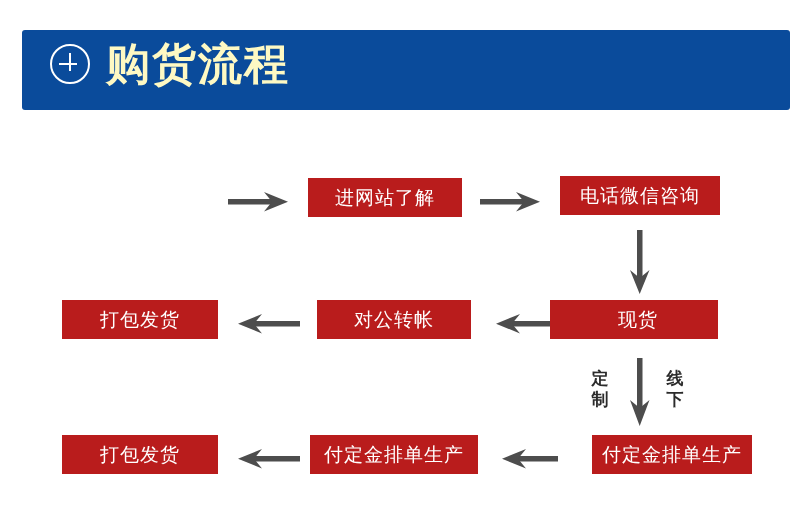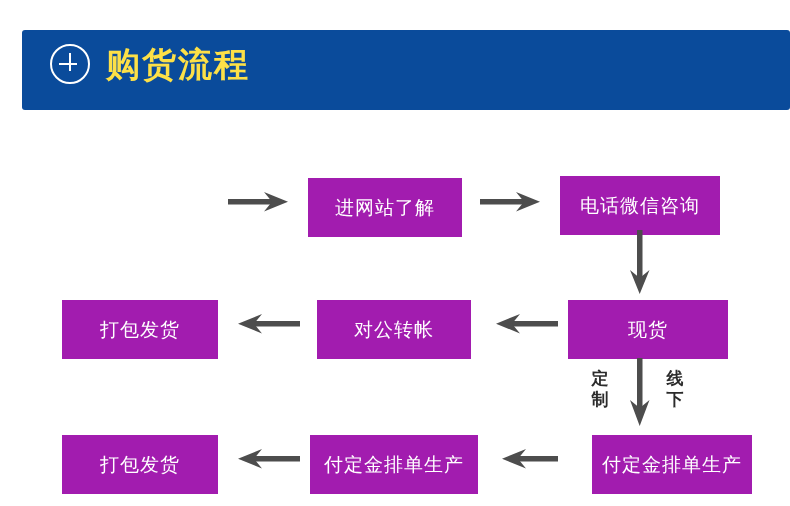--- a/index.html
+++ b/index.html
@@ -54,58 +54,58 @@
     margin-left: -1.3px;
   }
   .plus-icon::after {
     top: 50%;
     left: 7px;
     height: 2.6px;
     width: 18px;
     margin-top: -1.3px;
   }
   .header-title {
-    color: #fde047;
-    font-size: 34px;
+    color: #fef9c3;
+    font-size: 44px;
     font-weight: bold;
     letter-spacing: 2px;
     margin-left: 16px;
     line-height: 38px;
     white-space: nowrap;
   }
   .header-underline {
     position: absolute;
     left: 58px;
     top: 88px;
     width: 240px;
     height: 1.5px;
     background: #ffffff;
   }
 
   
   .node {
     position: absolute;
-    background: #a21caf;
+    background: #b91c1c;
     color: #ffffff;
     font-size: 19px;
     letter-spacing: 1px;
     display: flex;
     align-items: center;
     justify-content: center;
-    height: 59px;
+    height: 39px;
     white-space: nowrap;
   }
 
   
   .n-website   { left: 308px; top: 178px; width: 154px; }
   .n-consult   { left: 560px; top: 176px; width: 160px; }
   
   .n-ship-1    { left: 62px;  top: 300px; width: 156px; }
   .n-transfer  { left: 317px; top: 300px; width: 154px; }
-  .n-stock     { left: 568px; top: 300px; width: 160px; }
+  .n-stock     { left: 550px; top: 300px; width: 160px; padding-left: 8px; }
   
   .n-ship-2    { left: 62px;  top: 435px; width: 156px; }
   .n-balance   { left: 310px; top: 435px; width: 168px; }
   .n-deposit   { left: 560px; top: 435px; width: 160px; margin-left: 32px; }
 
   
   .arrow {
     position: absolute;
   }
   .arrow svg { display: block; }

